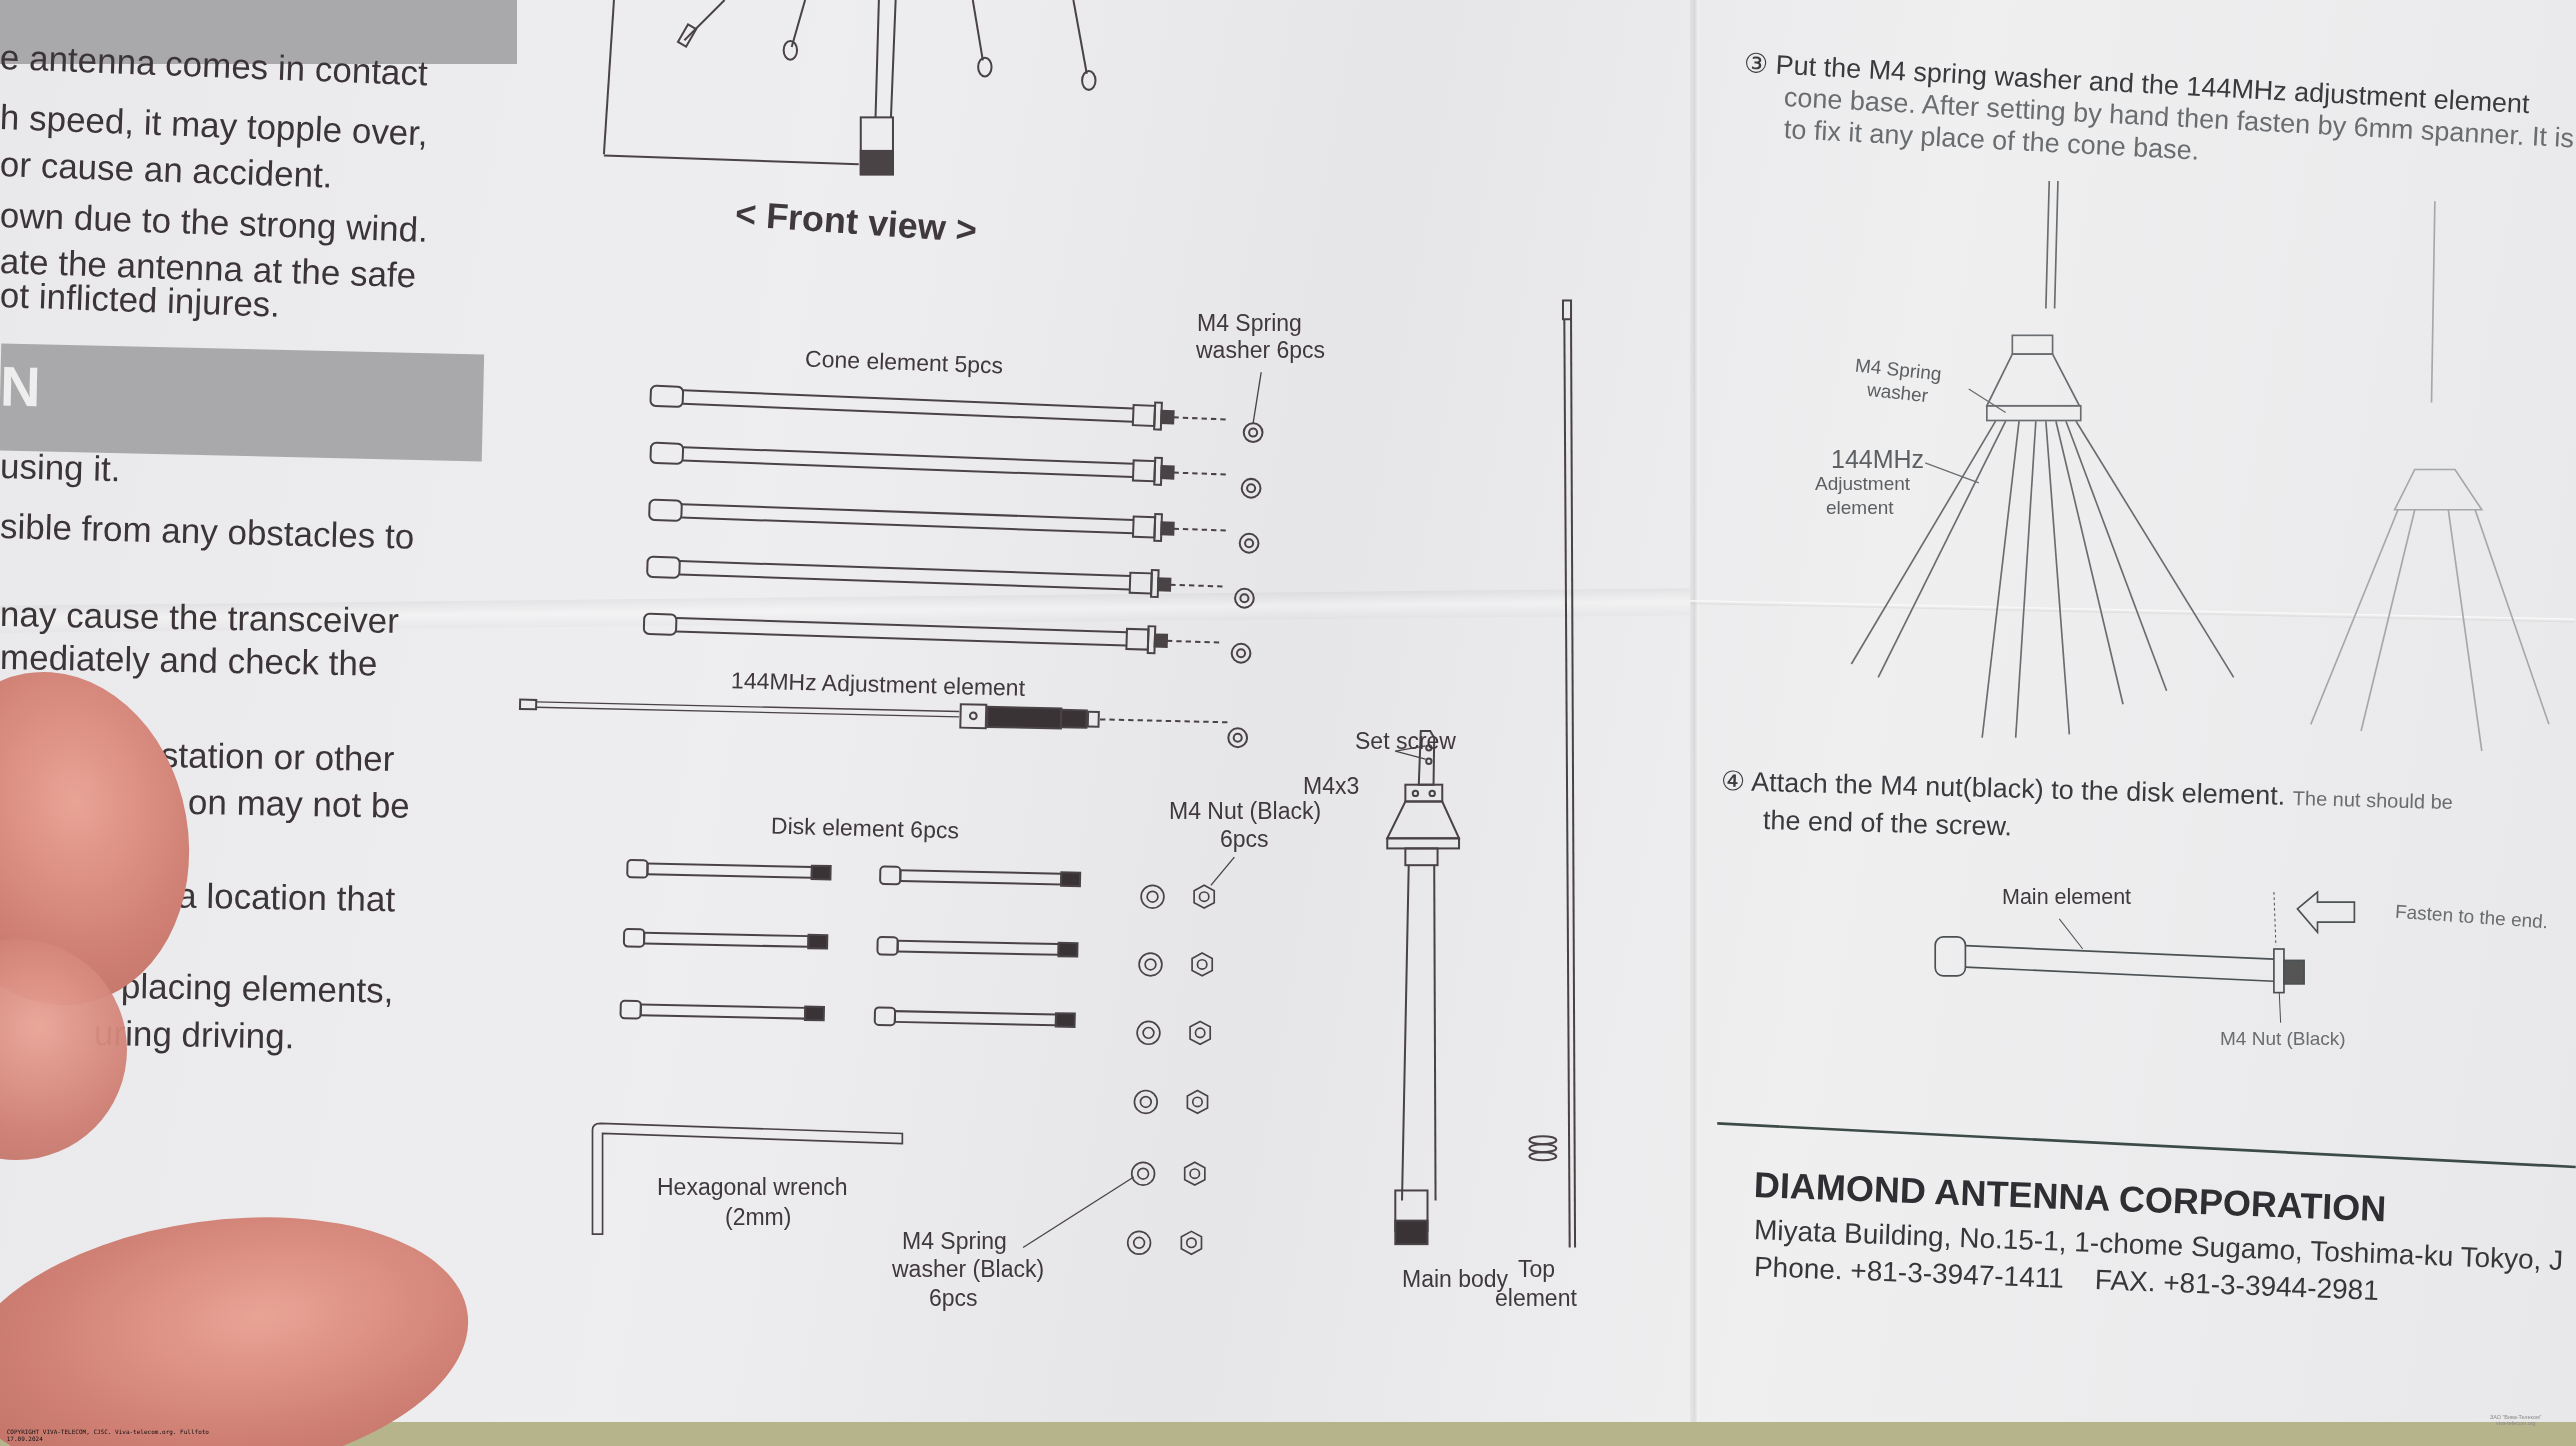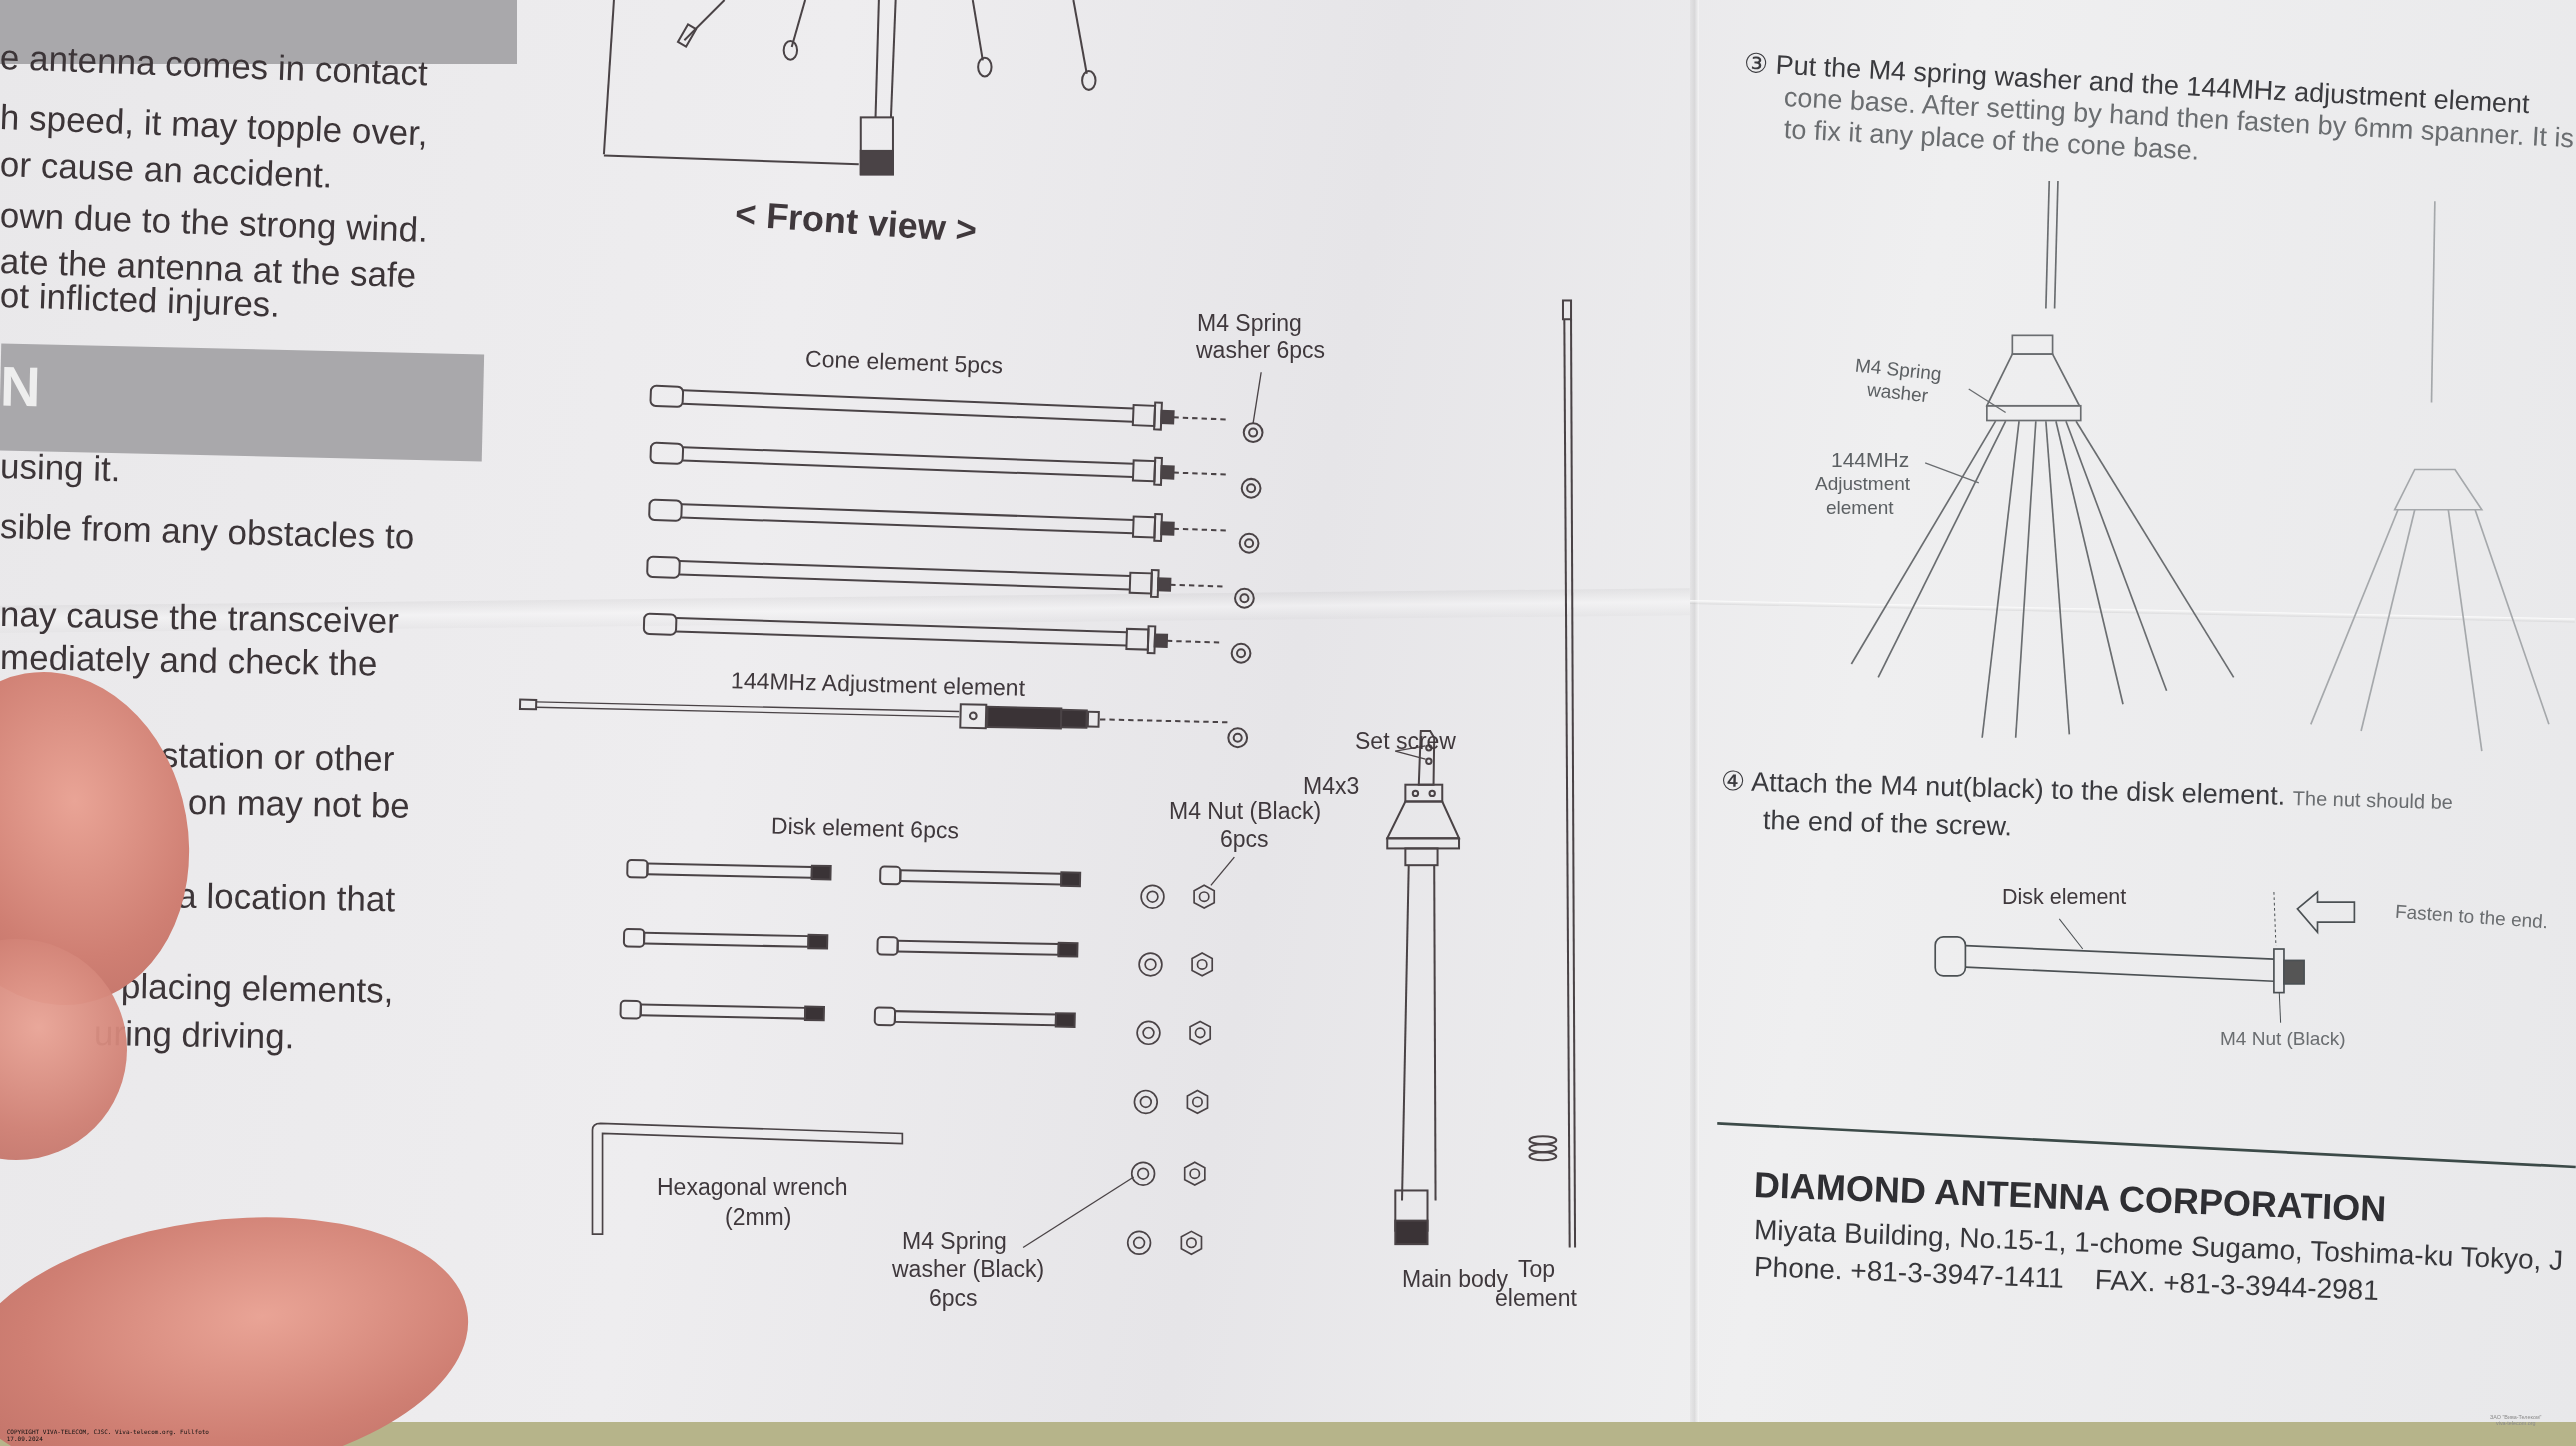--- a/index.html
+++ b/index.html
@@ -303,32 +303,32 @@
 
   <div class="step" style="left:1744px;top:47px;transform:rotate(3deg);">
     <span>③</span>
     <span>Put the M4 spring washer and the 144MHz adjustment element</span>
   </div>
   <div class="step faded" style="left:1784px;top:82px;transform:rotate(3deg);">cone base. After setting by hand then fasten by 6mm spanner. It is</div>
   <div class="step faded" style="left:1784px;top:114px;transform:rotate(3deg);">to fix it any place of the cone base.</div>
 
   <div class="lbl" style="left:1855px;top:356px;font-size:19px;color:#5c6063;transform:rotate(6deg);">M4 Spring</div>
   <div class="lbl" style="left:1867px;top:379px;font-size:19px;color:#5c6063;transform:rotate(6deg);">washer</div>
-  <div class="lbl" style="left:1831px;top:446px;font-size:21px;color:#5c6063;">144MHz</div>
+  <div class="lbl" style="left:1831px;top:446px;font-size:25px;color:#5c6063;">144MHz</div>
   <div class="lbl" style="left:1815px;top:470px;font-size:19px;color:#5c6063;">Adjustment</div>
   <div class="lbl" style="left:1826px;top:494px;font-size:19px;color:#5c6063;">element</div>
 
   <div class="step" style="left:1721px;top:765px;transform:rotate(1.5deg);">
     <span>④</span>
     <span>Attach the M4 nut(black) to the disk element.</span>
     <span style="font-size:20px;color:#6a6d70;">The nut should be</span>
   </div>
   <div class="step" style="left:1763px;top:805px;transform:rotate(1.5deg);">the end of the screw.</div>
 
-  <div class="lbl" style="left:2002px;top:884px;font-size:21.5px;">Disk element</div>
+  <div class="lbl" style="left:2002px;top:884px;font-size:21.5px;">Main element</div>
   <div class="lbl" style="left:2395px;top:903px;font-size:19px;color:#6a6d70;transform:rotate(4deg);">Fasten to the end.</div>
   <div class="lbl" style="left:2220px;top:1025px;font-size:19px;color:#6a6d70;">M4 Nut (Black)</div>
 
   <div class="corp">DIAMOND ANTENNA CORPORATION</div>
   <div class="addr" style="top:1214px;">Miyata Building, No.15-1, 1-chome Sugamo, Toshima-ku Tokyo, J</div>
   <div class="addr" style="top:1251px;">
     <span>Phone. +81-3-3947-1411</span>&nbsp;&nbsp;&nbsp;
     <span>FAX. +81-3-3944-2981</span>
   </div>
 

